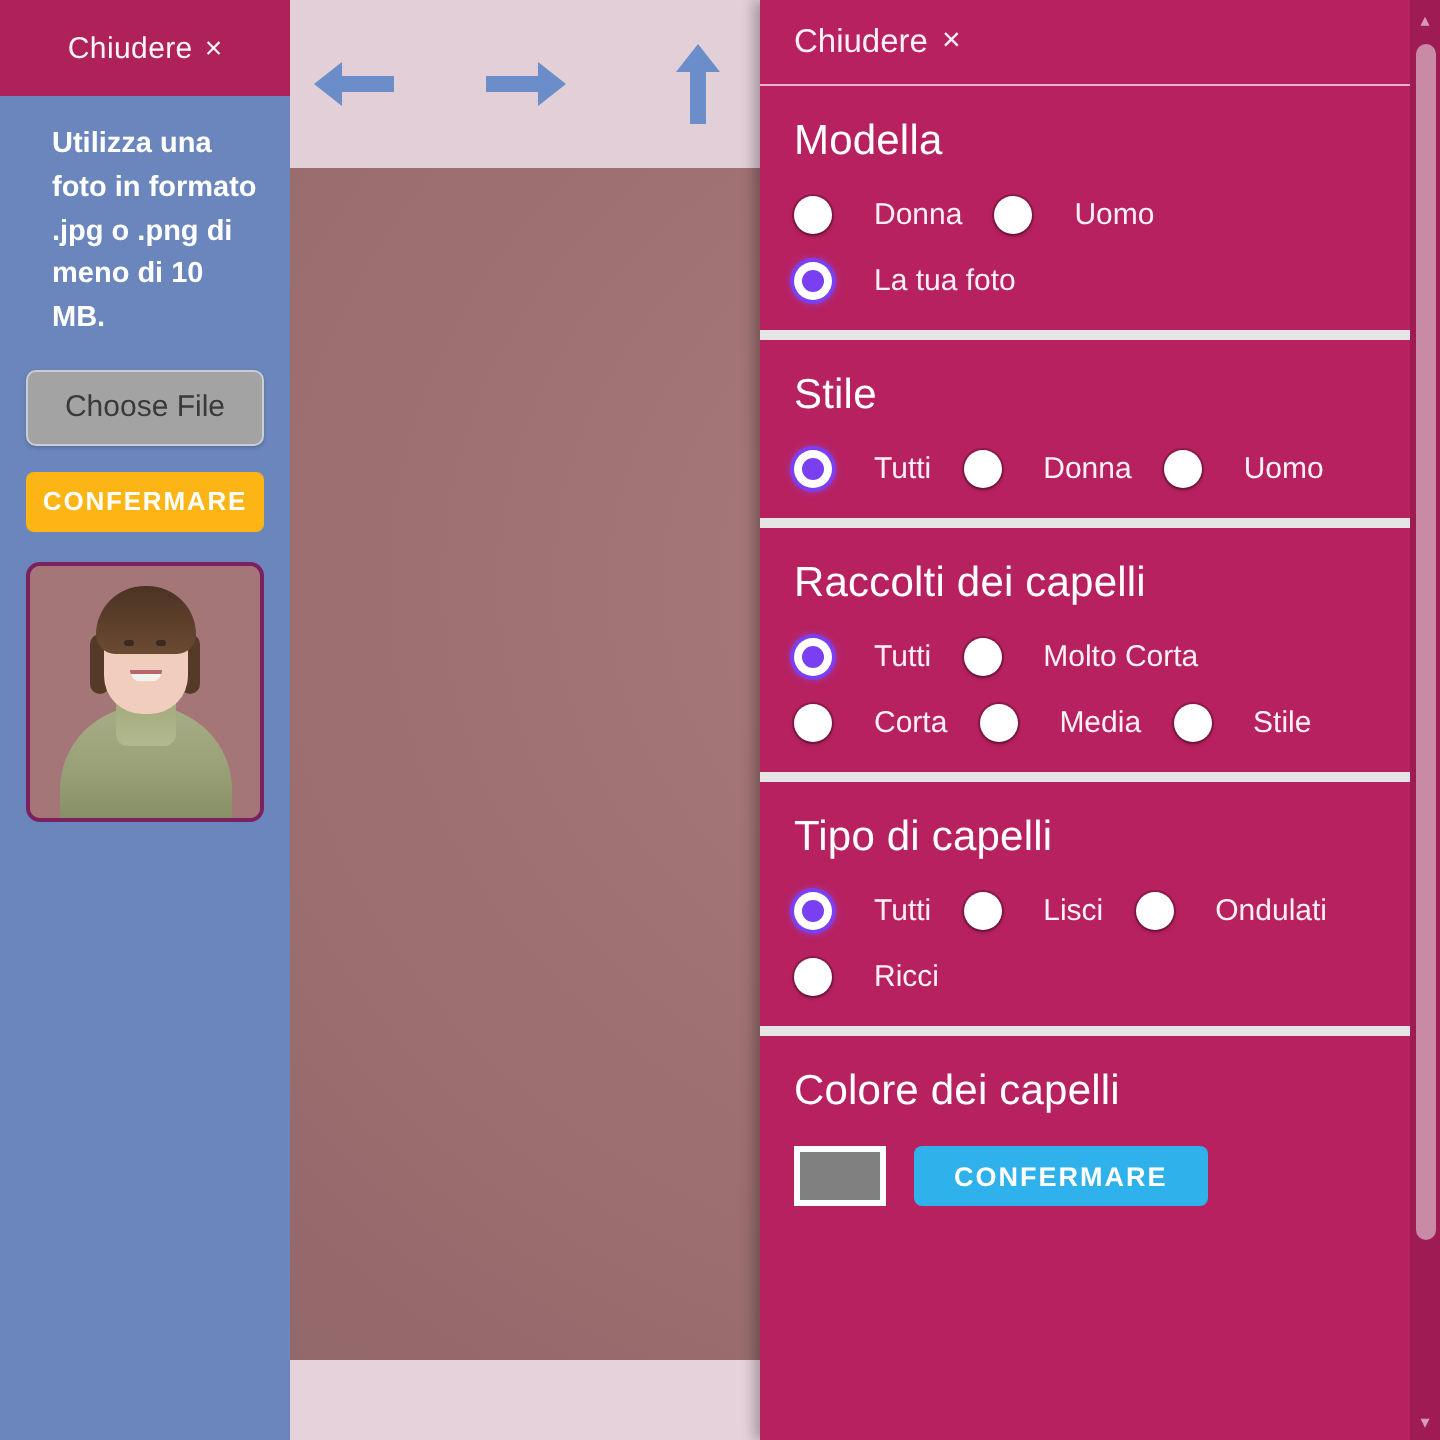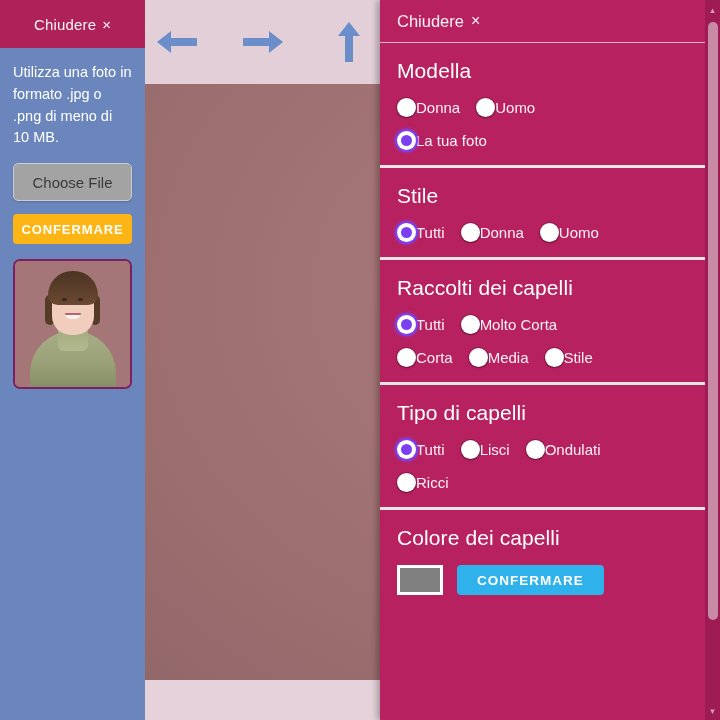--- a/index.html
+++ b/index.html
@@ -34,23 +34,23 @@
     letter-spacing: .2px;
   }
   #left-close-bar .close-x {
     color: #fdf4f7;
     font-size: 15px;
     margin-left: 6px;
   }
   #upload-hint {
     color: #ffffff;
     font-size: 14.5px;
-    font-weight: normal;
+    font-weight: bold;
     line-height: 1.5;
-    padding: 14px 13px 0 13px;
+    padding: 14px 13px 0 26px;
   }
   #choose-file-btn {
     margin: 14px 13px 0 13px;
     height: 38px;
     background: #a3a3a3;
     border: 1px solid #c9cdd4;
     border-radius: 5px;
     display: flex; align-items: center; justify-content: center;
     cursor: pointer;
     box-shadow: 0 1px 2px rgba(0,0,0,.18);
@@ -306,21 +306,21 @@
     cursor: pointer;
   }
   #panel-close-bar .close-label {
     color: #fdf0f5; font-size: 16.5px;
   }
   #panel-close-bar .close-x {
     color: #fdf0f5; font-size: 16px; margin-left: 7px;
   }
   .panel-section {
     padding: 16px 17px 15px 17px;
-    border-bottom: 3px solid #e5e5e5;
+    border-bottom: 5px solid #e5e5e5;
   }
   .panel-section:last-of-type { border-bottom: none; }
   .section-title {
     color: #ffffff;
     font-size: 21px;
     font-weight: normal;
     margin-bottom: 15px;
     letter-spacing: .1px;
   }
   .opt-rows { display: flex; flex-direction: column; gap: 14px; }
@@ -346,21 +346,21 @@
     content: "";
     position: absolute;
     left: 4px; top: 4px;
     width: 11px; height: 11px;
     border-radius: 50%;
     background: #7b3ff2;
   }
   .opt-label {
     color: #fdf0f5;
     font-size: 15px;
-    margin-left: 0;
+    margin-left: 21px;
     white-space: nowrap;
   }
   #color-row {
     display: flex; align-items: center; gap: 14px;
   }
   #color-swatch {
     width: 46px; height: 30px;
     background: #808080;
     border: 3px solid #ffffff;
     cursor: pointer;

